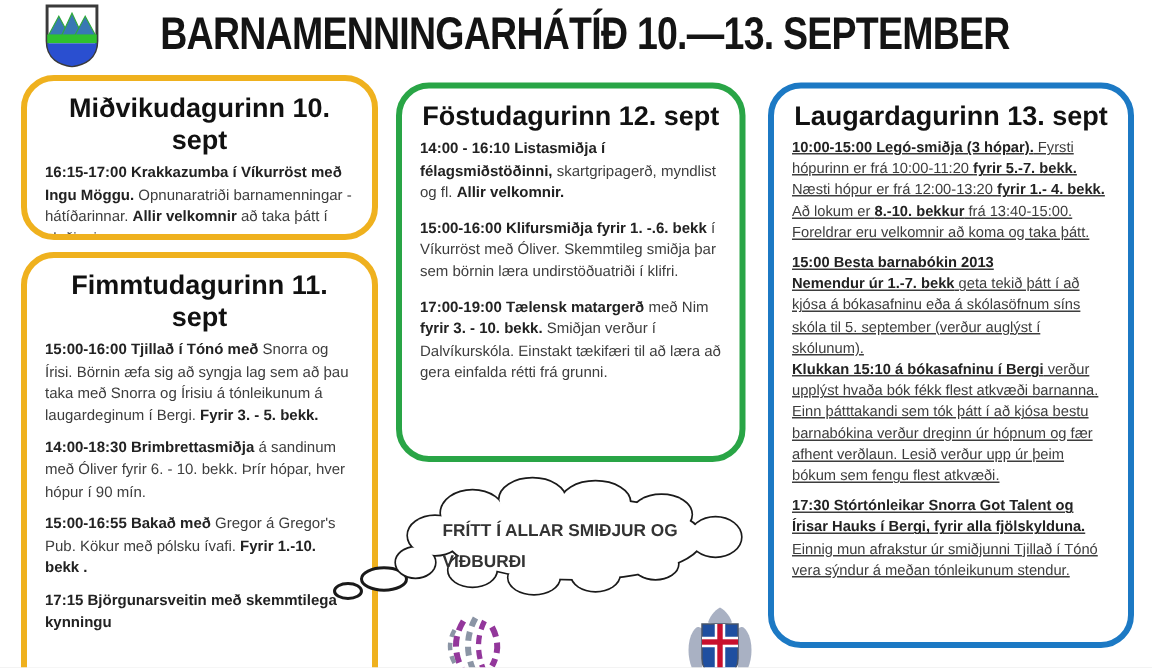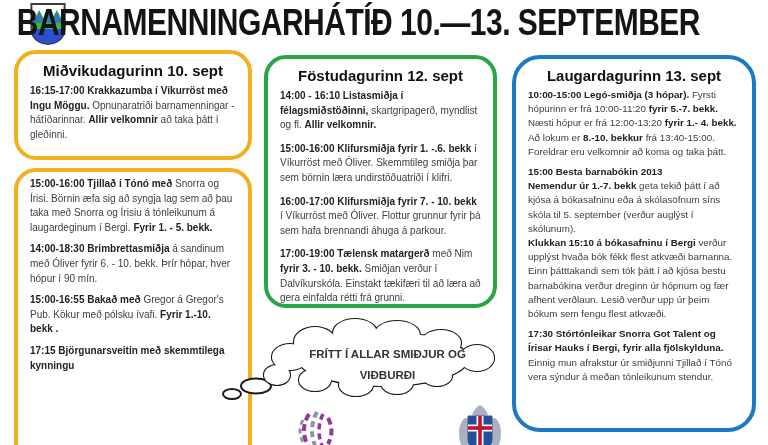--- a/index.html
+++ b/index.html
@@ -5,44 +5,44 @@
   html,body{margin:0;padding:0;background:#e9e9e9;}
   .page{
     position:relative;width:768px;height:445px;background:#ffffff;overflow:hidden;
     font-family:"Liberation Sans", sans-serif; -webkit-font-smoothing:antialiased;
   }
   
   .header{position:absolute;left:0;top:0;width:768px;height:48px;}
   .festival-logo{position:absolute;left:28px;top:2px;width:40px;height:43px;}
   .page-title{
     position:absolute;left:80px;top:0;width:620px;height:46px;
-    display:flex;align-items:center;justify-content:flex-end;
-    font-weight:bold;font-size:30px;letter-spacing:-0.5px;color:#141414;white-space:nowrap;
+    display:flex;align-items:center;justify-content:center;
+    font-weight:bold;font-size:25px;letter-spacing:-0.5px;color:#141414;white-space:nowrap;
   }
   .page-title span{display:inline-block;transform:scaleY(1.22);transform-origin:center;}
   
   .day-box{
     position:absolute;background:#fff;border:4px solid #ccc;border-radius:22px;
     box-sizing:border-box;padding:5px 12px 8px 12px;overflow:hidden;
   }
   #box-wed{left:14px;top:50px;width:238px;height:110px;}
   #box-thu{left:14px;top:168px;width:238px;height:305px;border-bottom-left-radius:0;border-bottom-right-radius:0;}
   #box-fri{left:264px;top:55px;width:233px;height:253px;}
-  #box-sat{left:512px;top:55px;width:244px;height:377px;border-radius:28px;}
-  .day-title{text-align:center;font-weight:bold;font-size:15px;color:#111;margin:3px 0 5px 0;}
+  #box-sat{left:512px;top:55px;width:244px;height:377px;}
+  .day-title{text-align:center;font-weight:bold;font-size:18px;color:#111;margin:3px 0 5px 0;}
   .event{font-size:10px;line-height:14.6px;color:#3d3d3d;margin:0 0 7px 0;}
   .event b{color:#222;}
   #box-fri .event{margin-bottom:9px;}
   #box-sat .day-title{margin-bottom:4px;}
-  #box-sat .event{font-size:9.8px;line-height:14.2px;margin-bottom:6px;}
+  #box-sat .event{font-size:9.8px;line-height:14.2px;margin-bottom:6px;text-decoration:underline;}
   
   .bubble{position:absolute;left:215px;top:316px;width:300px;height:104px;}
   .bubble svg{position:absolute;left:0;top:0;}
   .bubble-text{
-    position:absolute;left:80px;top:28px;width:185px;text-align:center;
+    position:absolute;left:80px;top:28px;width:185px;
     font-weight:bold;font-size:11.5px;line-height:21px;color:#333;
   }
   
   .culture-logo{position:absolute;left:295px;top:410px;width:44px;height:42px;}
   .iceland-arms{position:absolute;left:452px;top:403px;width:56px;height:52px;}
 </style>
 </head>
 <body>
 
 <div class="page">
@@ -69,34 +69,34 @@
   </div>
 
   <div class="day-box" id="box-wed" style="border-color: rgb(239, 177, 30);">
     <div class="day-title">Miðvikudagurinn 10. sept</div>
     <div>
         <p class="event"><b>16:15-17:00  Krakkazumba í Víkurröst með Ingu Möggu.</b><span>  Opnunaratriði barnamenningar - hátíðarinnar. </span><b>Allir velkomnir</b><span> að taka þátt í gleðinni.</span></p>
       </div>
   </div>
 
   <div class="day-box" id="box-thu" style="border-color: rgb(239, 177, 30);">
+    <div class="day-title">Fimmtudagurinn 11. sept</div>
     <div>
-        <p class="event"><b>15:00-16:00  Tjillað í Tónó með </b><span>Snorra og Írisi. Börnin æfa sig að syngja lag sem að þau taka með Snorra og Írisiu á tónleikunum á laugardeginum í Bergi.  </span><b>Fyrir 1. - 5. bekk.</b></p>
+        <p class="event"><b>15:00-16:00  Tjillað í Tónó með </b><span>Snorra og Írisi. Börnin æfa sig að syngja lag sem að þau taka með Snorra og Írisiu á tónleikunum á laugardeginum í Bergi.  </span><b>Fyrir 3. - 5. bekk.</b></p>
         <p class="event"><b>14:00-18:30  Brimbrettasmiðja </b><span>á sandinum með Óliver fyrir 6. - 10. bekk. Þrír hópar, hver hópur í 90 mín.</span></p>
         <p class="event"><b>15:00-16:55  Bakað með </b><span>Gregor á Gregor's Pub. Kökur með pólsku ívafi. </span><b>Fyrir 1.-10. bekk .</b></p>
         <p class="event"><b>17:15  Björgunarsveitin með skemmtilega kynningu </b></p>
       </div>
   </div>
 
   <div class="day-box" id="box-fri" style="border-color: rgb(41, 165, 70);">
     <div class="day-title">Föstudagurinn 12. sept</div>
     <div>
         <p class="event"><b>14:00 - 16:10  Listasmiðja í félagsmiðstöðinni, </b><span>skartgripagerð, myndlist og fl. </span><b>Allir velkomnir.</b></p>
         <p class="event"><b>15:00-16:00  Klifursmiðja fyrir 1. -.6. bekk </b><span>í Víkurröst með Óliver. Skemmtileg smiðja þar sem börnin læra undirstöðuatriði í klifri.</span></p>
-        <p class="event"><b>16:00-17:00  Klifursmiðja fyrir 7. - 10. bekk </b><span>í Víkurröst með Óliver. Flottur grunnur fyrir þá sem hafa brennandi áhuga á parkour.</span></p>
         <p class="event"><b>17:00-19:00  Tælensk matargerð </b><span>með Nim </span><b>fyrir 3. - 10. bekk.</b><span>  Smiðjan verður í Dalvíkurskóla. Einstakt tækifæri til að læra að gera einfalda rétti frá grunni.</span></p>
       </div>
   </div>
 
   <div class="day-box" id="box-sat" style="border-color: rgb(28, 121, 196);">
     <div class="day-title">Laugardagurinn 13. sept</div>
     <div>
         <p class="event"><b>10:00-15:00  Legó-smiðja (3 hópar).</b><span> Fyrsti hópurinn er frá 10:00-11:20 </span><b>fyrir 5.-7. bekk.</b><span> Næsti hópur er frá 12:00-13:20 </span><b>fyrir 1.- 4. bekk.</b><span> Að lokum er </span><b>8.-10. bekkur</b><span> frá 13:40-15:00. Foreldrar eru velkomnir að koma og taka þátt.</span></p>
         <p class="event"><b>15:00 Besta barnabókin 2013</b><br><b>Nemendur úr 1.-7. bekk</b><span> geta tekið þátt í að kjósa á bókasafninu eða á skólasöfnum síns skóla til 5. september (verður auglýst í skólunum).</span><br><b>Klukkan 15:10 á bókasafninu í Bergi</b><span> verður upplýst hvaða bók fékk flest atkvæði barnanna. Einn þátttakandi sem tók þátt í að kjósa bestu barnabókina verður dreginn úr hópnum og fær afhent verðlaun. Lesið verður upp úr þeim bókum sem fengu flest atkvæði.</span></p>
         <p class="event"><b>17:30  Stórtónleikar Snorra Got Talent og Írisar Hauks í Bergi, fyrir alla fjölskylduna.</b><span> Einnig mun afrakstur úr smiðjunni Tjillað í Tónó vera sýndur á meðan tónleikunum stendur.</span></p>

